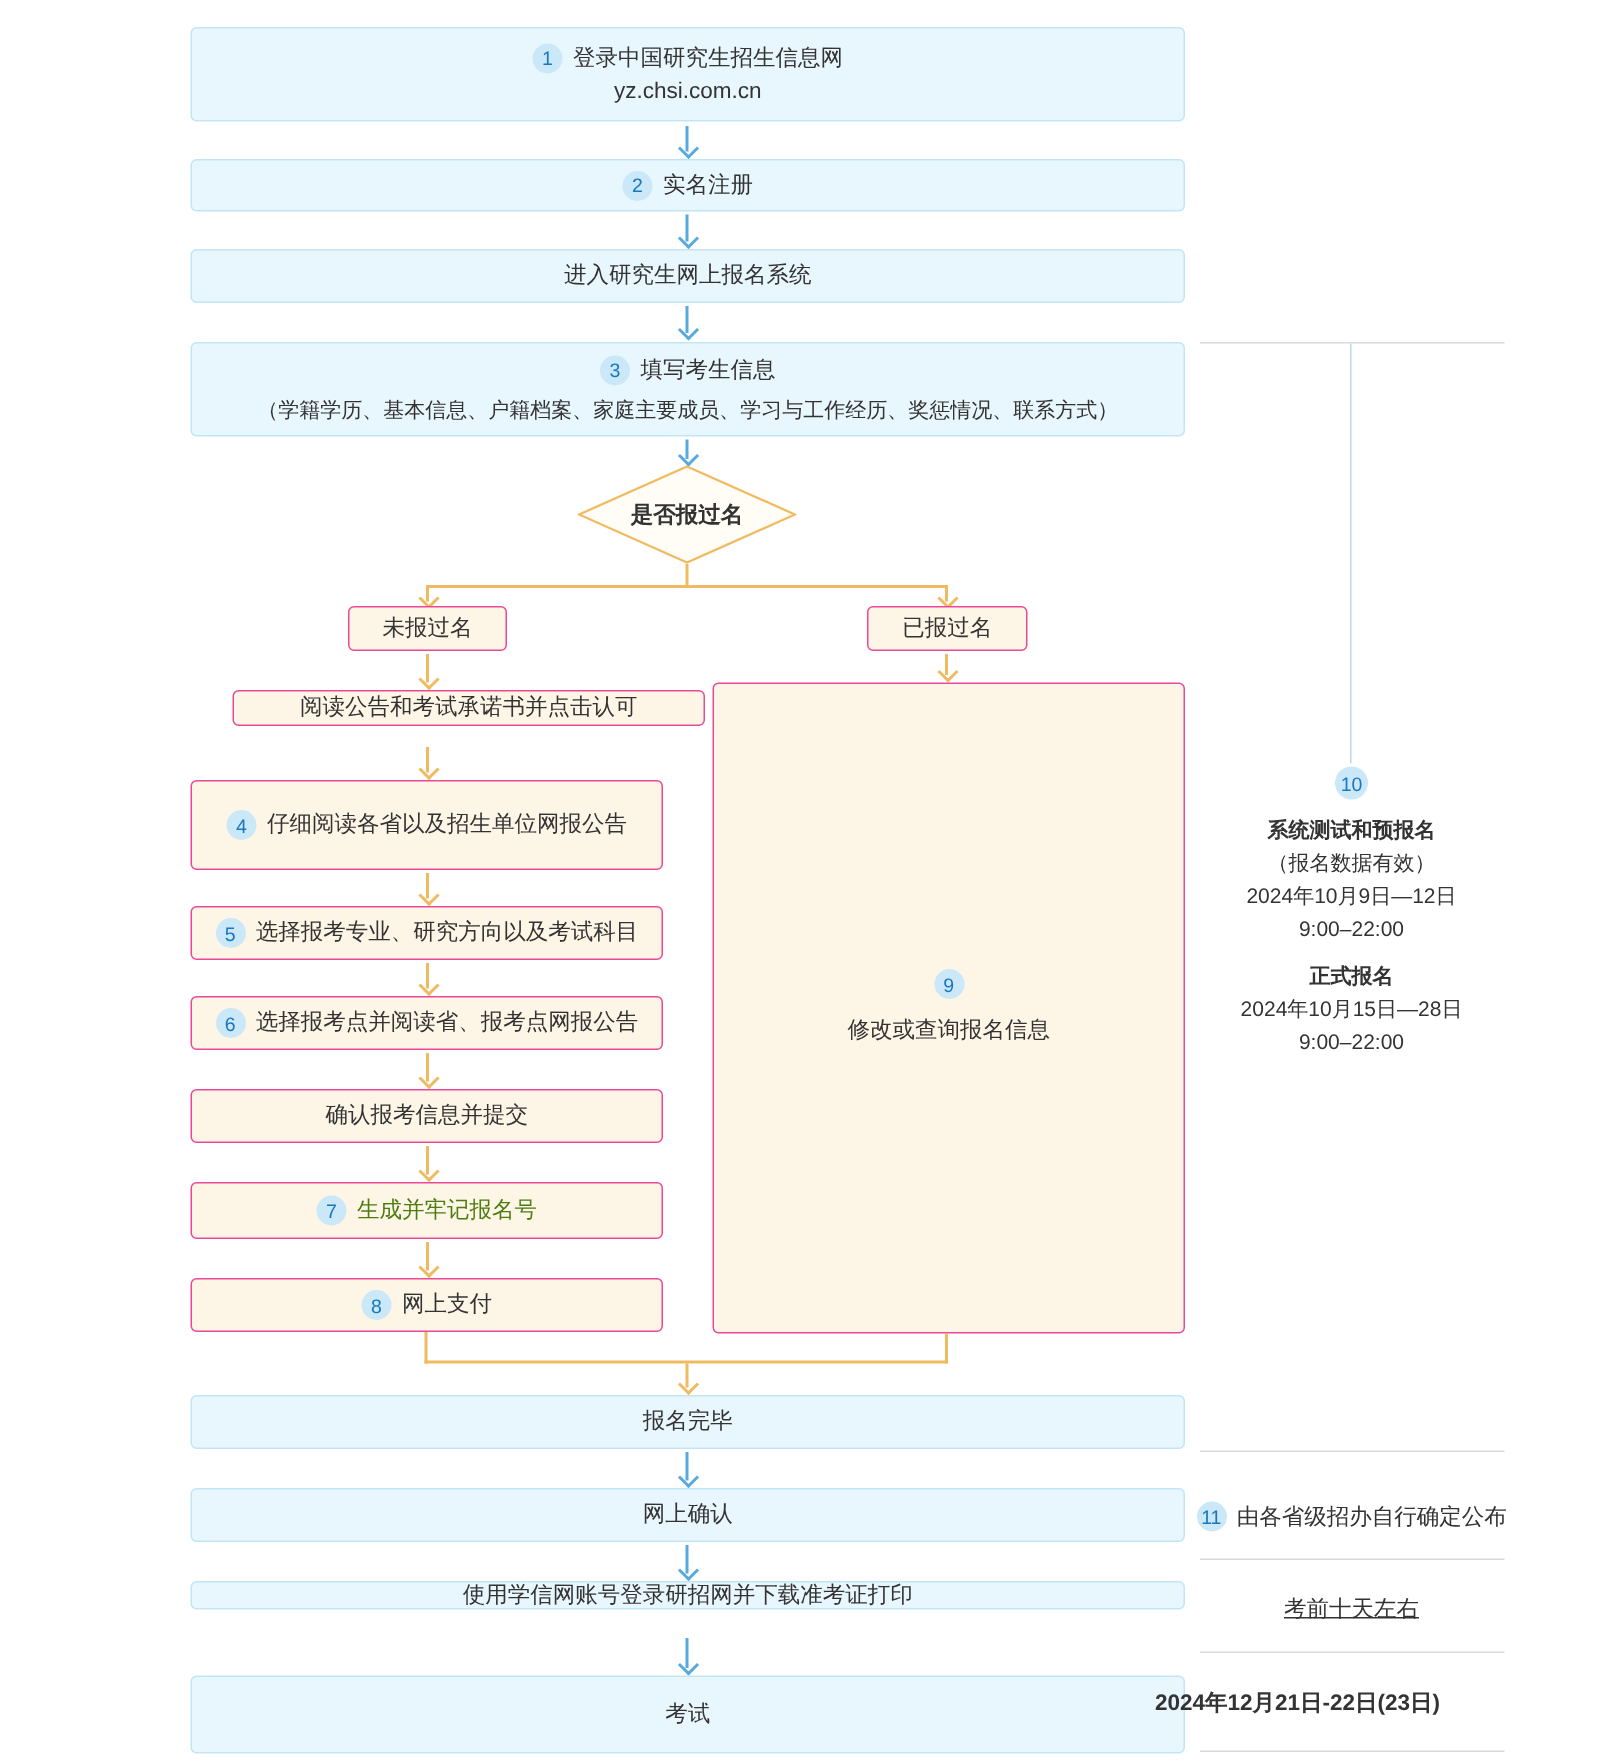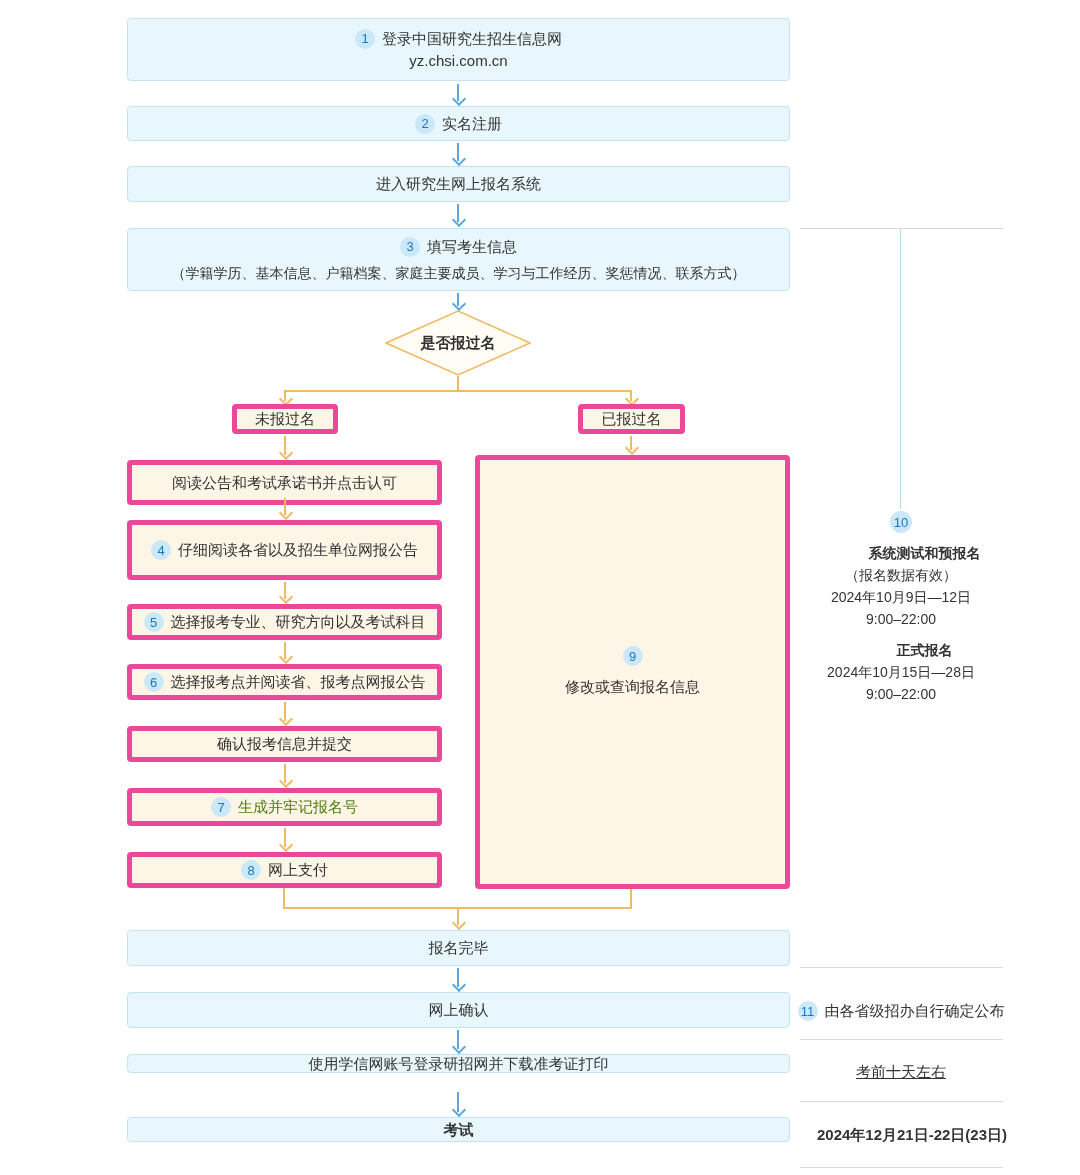--- a/index.html
+++ b/index.html
@@ -2,31 +2,31 @@
 <html><head>
 <meta charset="utf-8">
 <style>
   html,body{margin:0;padding:0;}
   body{background:#ffffff;font-family:"Liberation Sans","DejaVu Sans",sans-serif;color:#333;}
   #canvas{position:relative;width:1080px;height:1175px;background:#fff;overflow:hidden;}
 
   .bx{position:absolute;box-sizing:border-box;display:flex;align-items:center;justify-content:center;
       border-radius:4px;font-size:15px;color:#333;text-align:center;line-height:22px;}
   .bx.blue{background:#e8f6fd;border:1px solid #c2e5f6;}
-  .bx.orange{background:#fdf5e6;border:5px solid #ec4899;}
+  .bx.orange{background:#fdf5e6;border:1px solid #ec4899;}
   .bx.colm{flex-direction:column;}
   .main-col{left:127px;width:663px;}
   .left-col{left:127px;width:315px;}
 
   .row{display:flex;align-items:center;justify-content:center;gap:7px;}
   .badge{display:inline-flex;flex:none;align-items:center;justify-content:center;
          width:20px;height:20px;border-radius:50%;background:#cae8f8;color:#1a77bf;font-size:13px;line-height:1;}
   .sub{font-size:14px;margin-top:4px;}
   .red{color:#4d7c0f;font-weight:normal;}
-  .bold{font-weight:bold;margin-left:47px;}
+  .bold{font-weight:bold;}
 
   .varrow{position:absolute;width:14px;}
   .varrow .sh{position:absolute;left:6px;width:2px;top:0;bottom:3px;}
   .varrow .hd{position:absolute;left:3px;bottom:0;width:8px;height:8px;border-style:solid;border-width:0 2px 2px 0;transform:rotate(45deg);}
   .varrow.ablue .sh{background:#58a9dd;}
   .varrow.ablue .hd{border-color:#58a9dd;}
   .varrow.aorange .sh{background:#f0ba60;}
   .varrow.aorange .hd{border-color:#f0ba60;}
 
   .hseg,.vseg{position:absolute;background:#f0ba60;}
@@ -118,21 +118,21 @@
   </div>
   <div class="varrow aorange" style="left:278px;top:436px;height:22px;">
       <i class="sh"></i>
       <i class="hd"></i>
     </div>
   <div class="varrow aorange" style="left:624px;top:436px;height:17px;">
       <i class="sh"></i>
       <i class="hd"></i>
     </div>
 
-  <div class="bx orange left-col" style="top:460px;height:45px;">
+  <div class="bx orange left-col" style="top:460px;height:24px;margin-left:28px;">
     <span>阅读公告和考试承诺书并点击认可</span>
   </div>
   <div class="varrow aorange" style="left:278px;top:498px;height:20px;">
       <i class="sh"></i>
       <i class="hd"></i>
     </div>
 
   <div class="bx orange colm left-col" style="top:520px;height:60px;">
     <div class="row">
       <span class="badge">4</span>
@@ -222,21 +222,21 @@
     </div>
 
   <div class="bx blue main-col" style="top:1054px;height:19px;">
     <span>使用学信网账号登录研招网并下载准考证打印</span>
   </div>
   <div class="varrow ablue" style="left:451px;top:1092px;height:23px;">
       <i class="sh"></i>
       <i class="hd"></i>
     </div>
 
-  <div class="bx blue main-col" style="top:1117px;height:25px;font-weight:bold;">
+  <div class="bx blue main-col" style="top:1117px;height:52px;">
     <span>考试</span>
   </div>
 
   <div class="grayline" style="left:800px;top:228px;width:203px;"></div>
   <div class="vblue" style="left:900px;top:229px;height:280px;"></div>
   <span class="badge" style="position:absolute;left:890px;top:511px;width:22px;height:22px;">10</span>
 
   <div class="side" style="left:790px;top:542px;width:222px;">
     <div class="bold">系统测试和预报名</div>
     <div>（报名数据有效）</div>

